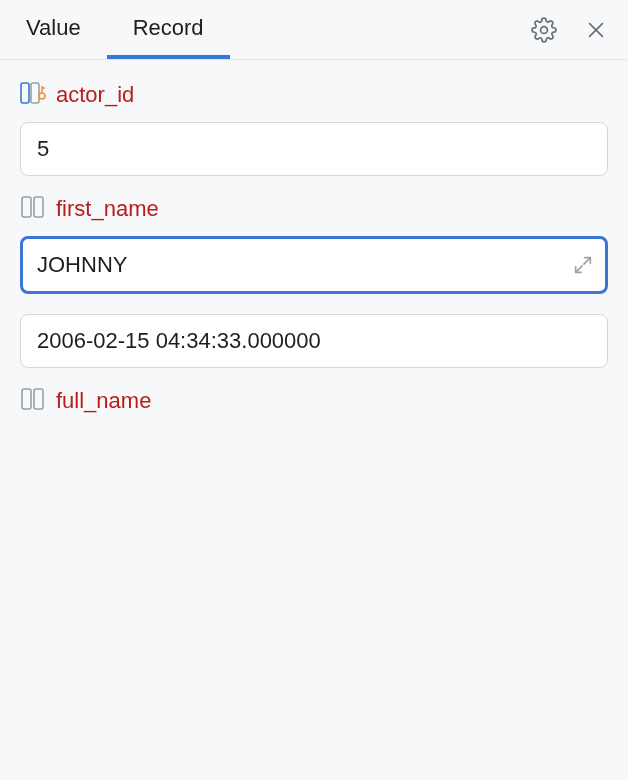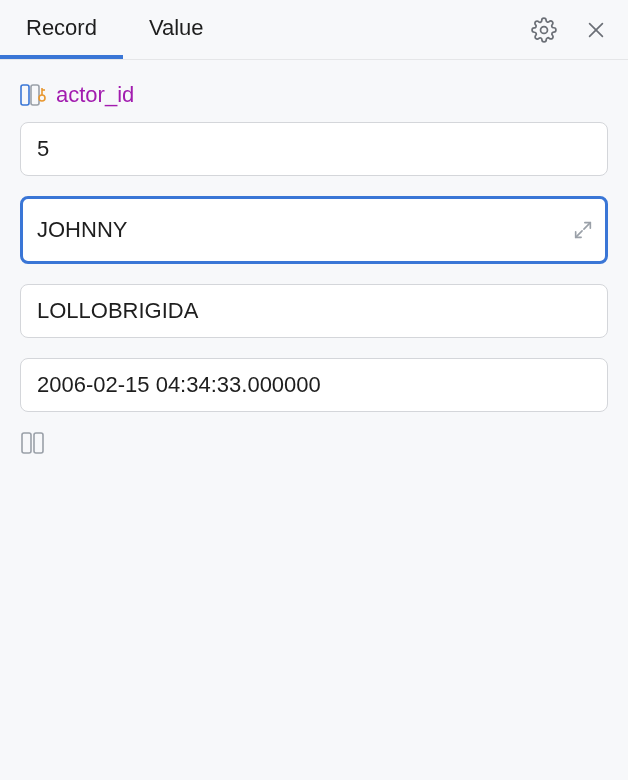--- a/index.html
+++ b/index.html
@@ -48,24 +48,24 @@
 
   
   .content {
     padding: 22px 20px 20px 20px;
   }
   .field {
     margin-bottom: 20px;
   }
   .field-label {
     display: flex;
-    align-items: center;
+    align-items: flex-start;
     gap: 10px;
     font-size: 22px;
-    color: #a21caf;
+    color: #b91c1c;
     margin-bottom: 14px;
   }
   .field-label .col-icon {
     width: 26px; height: 22px;
     display: flex; align-items: center; justify-content: center;
   }
   .input-wrap {
     position: relative;
   }
   .input {
@@ -76,40 +76,40 @@
     border-radius: 8px;
     padding: 0 16px;
     font-size: 22px;
     color: #1e1e1e;
     font-family: inherit;
     outline: none;
   }
   .input.focused {
     border: 3px solid #3a76d6;
     padding: 0 44px 0 14px;
-    height: 68px;
+    height: 58px;
   }
   .expand-icon {
     position: absolute;
     right: 14px;
     top: 50%;
     transform: translateY(-50%);
     width: 22px; height: 22px;
     color: #9aa0a8;
     pointer-events: auto;
     cursor: pointer;
   }
 </style>
 </head>
 <body>
 
 <div class="tabbar">
   <div class="tabs">
+    <div class="tab">Value</div>
     <div class="tab active">Record</div>
-    <div class="tab">Value</div>
   </div>
   <div class="spacer"></div>
   <div class="toolbar-icons">
     <div class="icon-btn">
       <svg width="26" height="26" viewBox="0 0 24 24" fill="none" stroke="currentColor" stroke-width="1.6" stroke-linecap="round" stroke-linejoin="round">
         <circle cx="12" cy="12" r="3.2"></circle>
         <path d="M19.4 15a1.65 1.65 0 0 0 .33 1.82l.06.06a2 2 0 1 1-2.83 2.83l-.06-.06a1.65 1.65 0 0 0-1.82-.33 1.65 1.65 0 0 0-1 1.51V21a2 2 0 0 1-4 0v-.09a1.65 1.65 0 0 0-1-1.51 1.65 1.65 0 0 0-1.82.33l-.06.06a2 2 0 1 1-2.83-2.83l.06-.06a1.65 1.65 0 0 0 .33-1.82 1.65 1.65 0 0 0-1.51-1H3a2 2 0 0 1 0-4h.09a1.65 1.65 0 0 0 1.51-1 1.65 1.65 0 0 0-.33-1.82l-.06-.06a2 2 0 1 1 2.83-2.83l.06.06a1.65 1.65 0 0 0 1.82.33h0a1.65 1.65 0 0 0 1-1.51V3a2 2 0 0 1 4 0v.09a1.65 1.65 0 0 0 1 1.51h0a1.65 1.65 0 0 0 1.82-.33l.06-.06a2 2 0 1 1 2.83 2.83l-.06.06a1.65 1.65 0 0 0-.33 1.82v0a1.65 1.65 0 0 0 1.51 1H21a2 2 0 0 1 0 4h-.09a1.65 1.65 0 0 0-1.51 1z"></path>
       </svg>
     </div>
     <div class="icon-btn">
@@ -135,49 +135,56 @@
         </svg>
       </span>
       <span>actor_id</span>
     </div>
     <div class="input-wrap">
       <input class="input" type="text" value="5" style="">
     </div>
   </div>
 
   <div class="field">
+    <div class="field-label">
+      <span class="col-icon">
+        <svg width="24" height="22" viewBox="0 0 24 22">
+          <rect x="1" y="1" width="9" height="20" rx="2" fill="none" stroke="#9aa0a8" stroke-width="1.6"></rect>
+          <rect x="13" y="1" width="9" height="20" rx="2" fill="none" stroke="#9aa0a8" stroke-width="1.6"></rect>
+        </svg>
+      </span>
+      <span>first_name</span>
+    </div>
     <div class="input-wrap">
       <input class="input focused" type="text" value="JOHNNY" style="">
       <span class="expand-icon">
         <svg width="22" height="22" viewBox="0 0 24 24" fill="none" stroke="currentColor" stroke-width="1.8" stroke-linecap="round" stroke-linejoin="round">
           <polyline points="14 4 20 4 20 10"></polyline>
           <polyline points="10 20 4 20 4 14"></polyline>
           <line x1="20" y1="4" x2="13" y2="11"></line>
           <line x1="4" y1="20" x2="11" y2="13"></line>
         </svg>
       </span>
     </div>
   </div>
 
   <div class="field">
-    <div class="input-wrap">
-      <input class="input" type="text" value="LOLLOBRIGIDA" style="">
-    </div>
   </div>
 
   <div class="field">
     <div class="input-wrap">
       <input class="input" type="text" value="2006-02-15 04:34:33.000000" style="">
     </div>
   </div>
 
   <div class="field">
     <div class="field-label">
       <span class="col-icon">
         <svg width="24" height="22" viewBox="0 0 24 22">
           <rect x="1" y="1" width="9" height="20" rx="2" fill="none" stroke="#9aa0a8" stroke-width="1.6"></rect>
           <rect x="13" y="1" width="9" height="20" rx="2" fill="none" stroke="#9aa0a8" stroke-width="1.6"></rect>
         </svg>
       </span>
+      <span>full_name</span>
     </div>
   </div>
 
 </div>
 
 </body></html>

